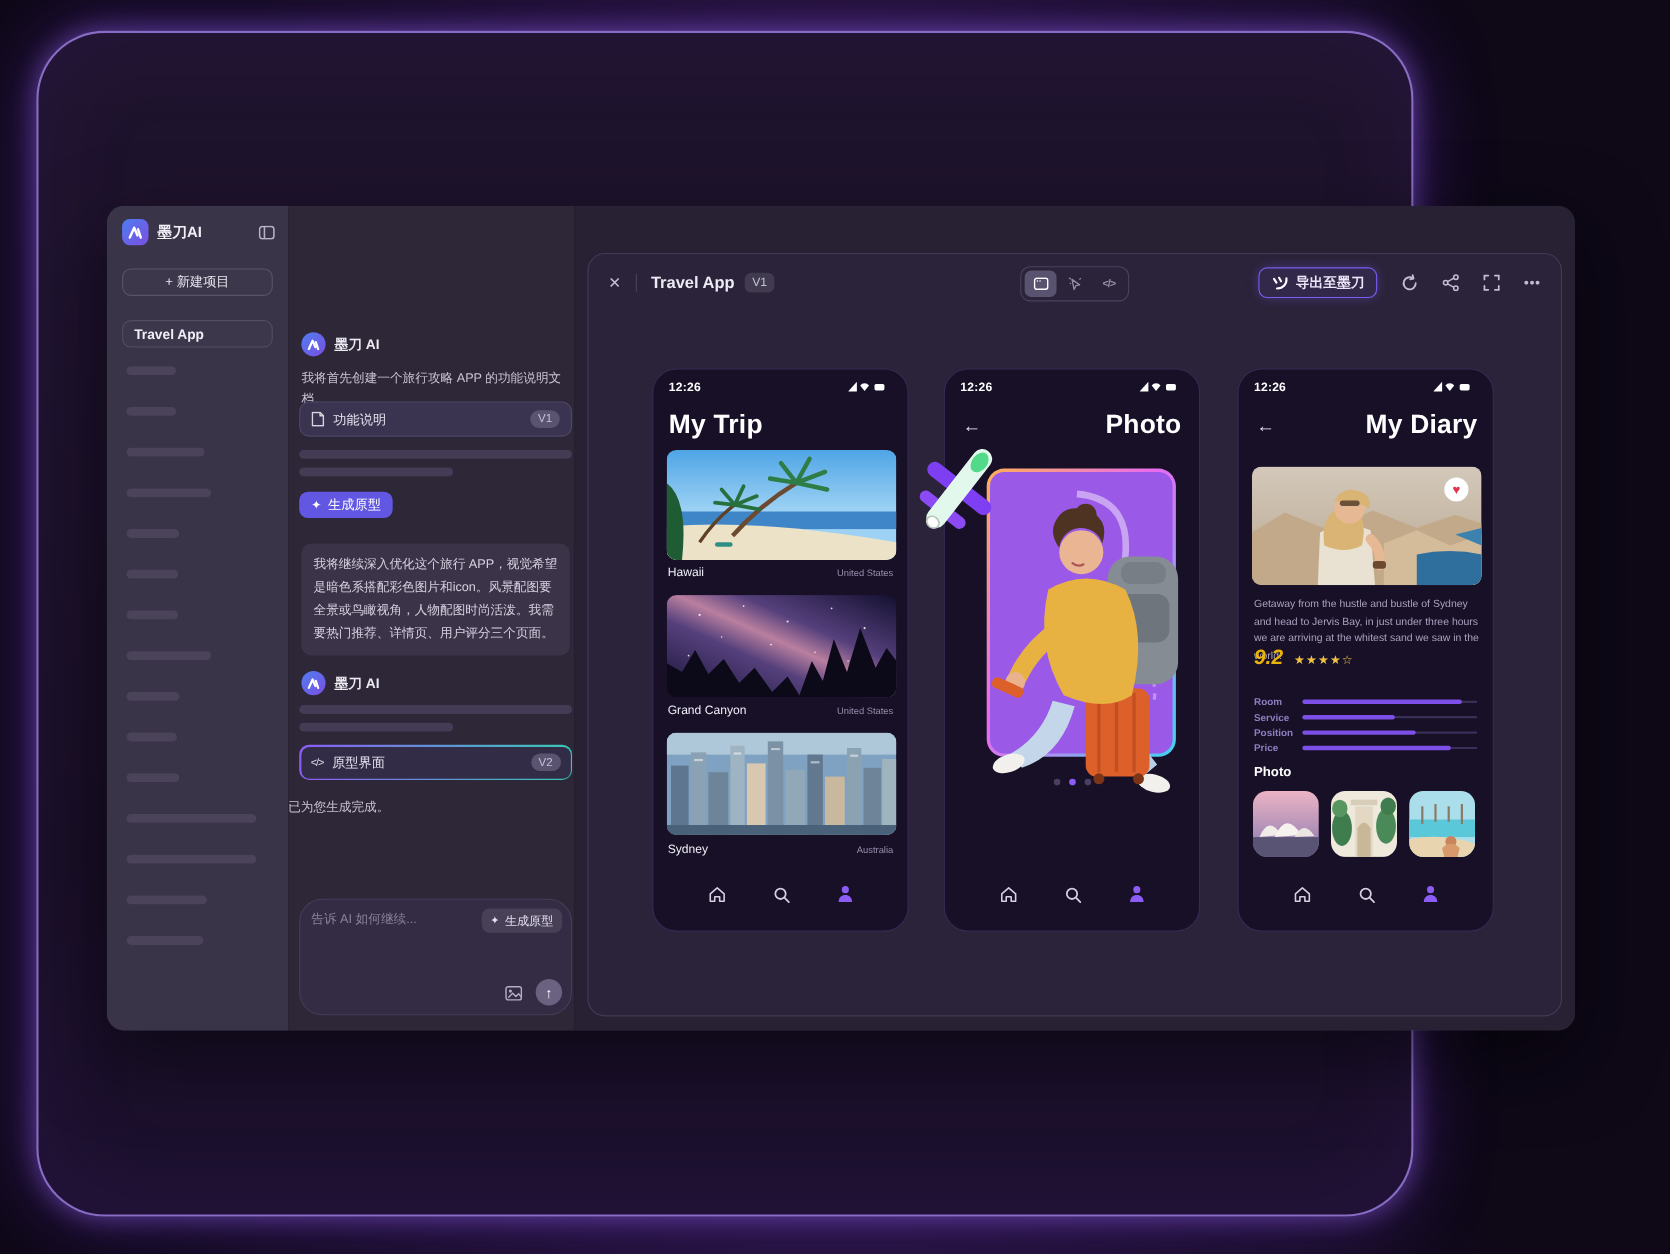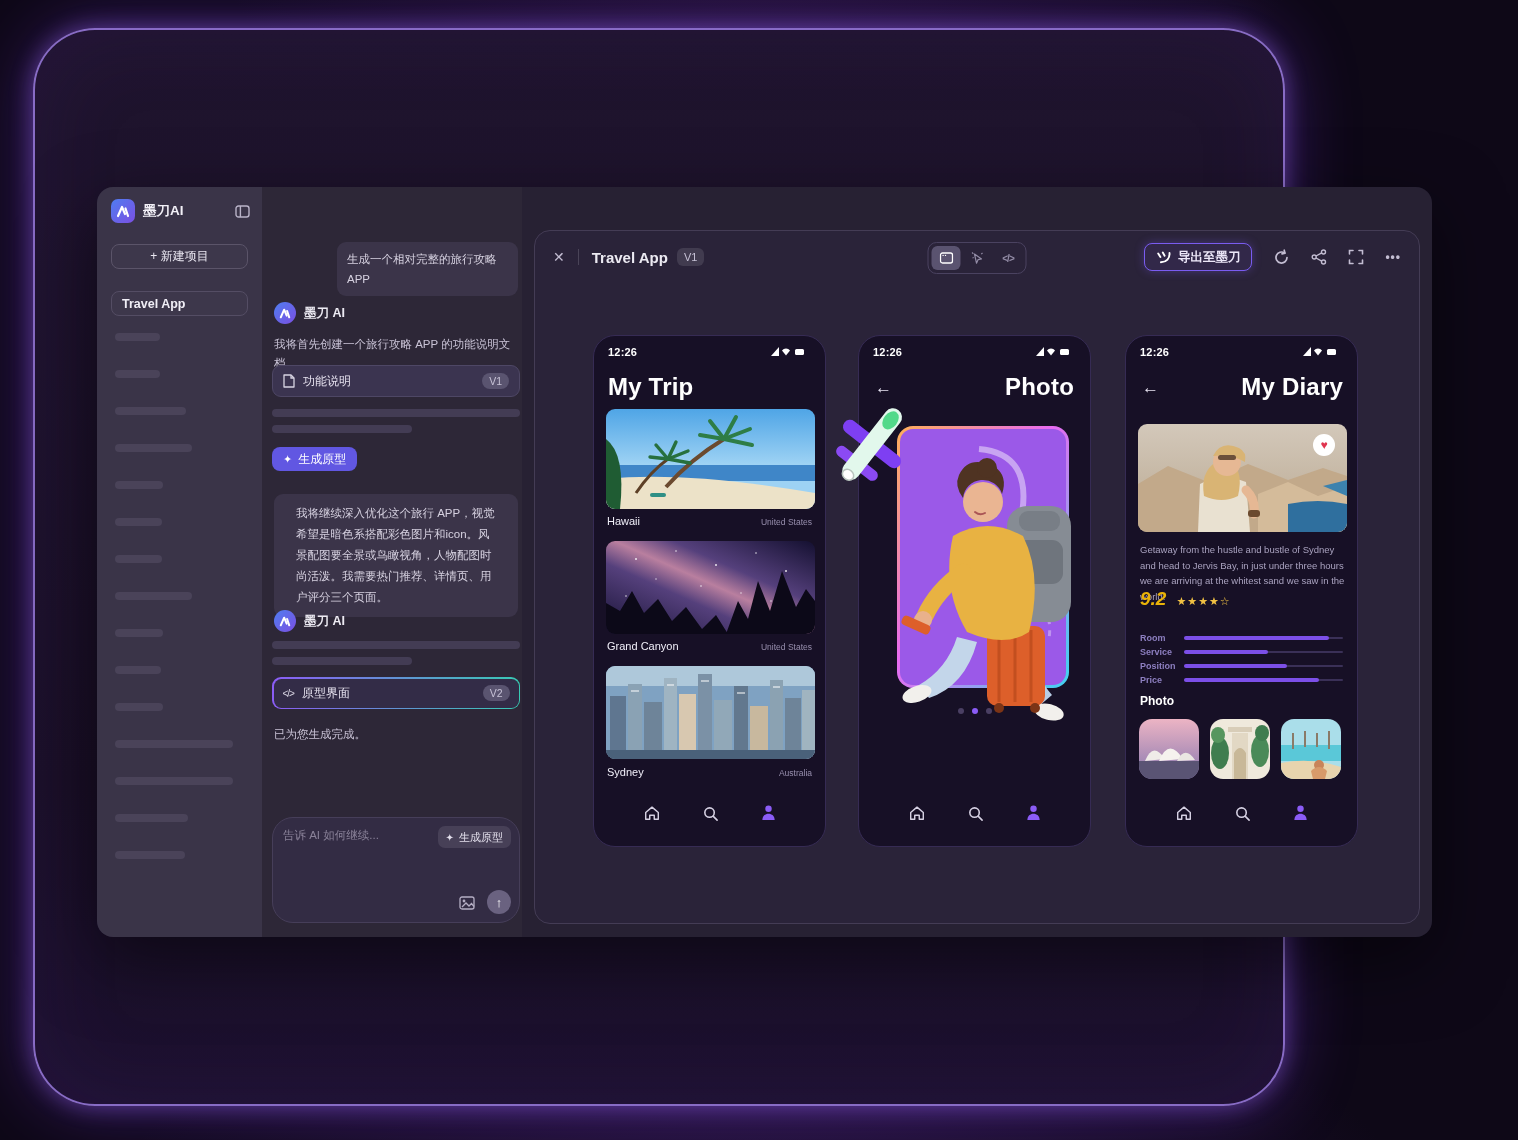--- a/index.html
+++ b/index.html
@@ -164,21 +164,20 @@
           <div class="skel" style="width: 48px;"></div>
           <div class="skel" style="width: 118px;"></div>
           <div class="skel" style="width: 118px;"></div>
           <div class="skel" style="width: 73px;"></div>
           <div class="skel" style="width: 70px;"></div>
         </div>
     </aside>
 
     <section class="chat">
 
-      <div class="bubble abs" style="left:75px;top:55px;width:181px;">生成一个相对完整的旅行攻略 APP</div>
 
       <div class="ai-row abs" style="left:12px;top:115px;">
         <div class="logo-mark" style="width:22px;height:22px;border-radius:50%;">
           <svg width="12" height="11" viewBox="0 0 14 13">
               <path d="M2 11 L6 2 L9 9" fill="none" stroke="#fff" stroke-width="2.4" stroke-linecap="round" stroke-linejoin="round"></path>
               <path d="M9.5 3.5 L12 11" fill="none" stroke="#fff" stroke-width="2.4" stroke-linecap="round"></path>
             </svg>
         </div>
         <span class="ai-name">墨刀 AI</span>
       </div>
@@ -195,21 +194,21 @@
       </div>
 
       <div class="skl2 abs" style="left:10px;top:222px;width:248px;"></div>
       <div class="skl2 abs" style="left:10px;top:238px;width:140px;"></div>
 
       <div class="gen-btn abs" style="left:10px;top:260px;">
         <span style="font-size:11px;">✦</span>
         <span>生成原型</span>
       </div>
 
-      <div class="bubble abs" style="left:12px;top:307px;width:244px;line-height:21px;padding:9px 22px;">我将继续深入优化这个旅行 APP，视觉希望是暗色系搭配彩色图片和icon。风景配图要全景或鸟瞰视角，人物配图时尚活泼。我需要热门推荐、详情页、用户评分三个页面。</div>
+      <div class="bubble abs" style="left:12px;top:307px;width:244px;line-height:21px;padding:9px 11px;">我将继续深入优化这个旅行 APP，视觉希望是暗色系搭配彩色图片和icon。风景配图要全景或鸟瞰视角，人物配图时尚活泼。我需要热门推荐、详情页、用户评分三个页面。</div>
 
       <div class="ai-row abs" style="left:12px;top:423px;">
         <div class="logo-mark" style="width:22px;height:22px;border-radius:50%;">
           <svg width="12" height="11" viewBox="0 0 14 13">
               <path d="M2 11 L6 2 L9 9" fill="none" stroke="#fff" stroke-width="2.4" stroke-linecap="round" stroke-linejoin="round"></path>
               <path d="M9.5 3.5 L12 11" fill="none" stroke="#fff" stroke-width="2.4" stroke-linecap="round"></path>
             </svg>
         </div>
         <span class="ai-name">墨刀 AI</span>
       </div>
@@ -218,21 +217,21 @@
       <div class="skl2 abs" style="left:10px;top:470px;width:140px;"></div>
 
       <div class="chip-card grad abs" style="left:10px;top:490px;width:248px;padding:1.5px;">
         <div class="inner">
           <span style="font-size:10px;color:#d8d4e2;letter-spacing:-1px;">&lt;/&gt;</span>
           <span>原型界面</span>
           <span class="ver-badge">V2</span>
         </div>
       </div>
 
-      <div class="ai-text abs" style="left:12px;top:538px;">已为您生成完成。</div>
+      <div class="ai-text abs" style="left:0;top:538px;">已为您生成完成。</div>
 
       <div class="input-box abs" style="left:10px;top:630px;width:248px;height:106px;">
         <textarea placeholder="告诉 AI 如何继续..." style=""></textarea>
         <div class="mini-gen">
           <span style="font-size:10px;">✦</span>
           <span>生成原型</span>
         </div>
         <span class="icon-btn abs" style="right:44px;bottom:12px;">
           <svg width="16" height="14" viewBox="0 0 16 14">
               <rect x="1" y="1" width="14" height="12" rx="2" fill="none" stroke="#b5aec4" stroke-width="1.3"></rect>

